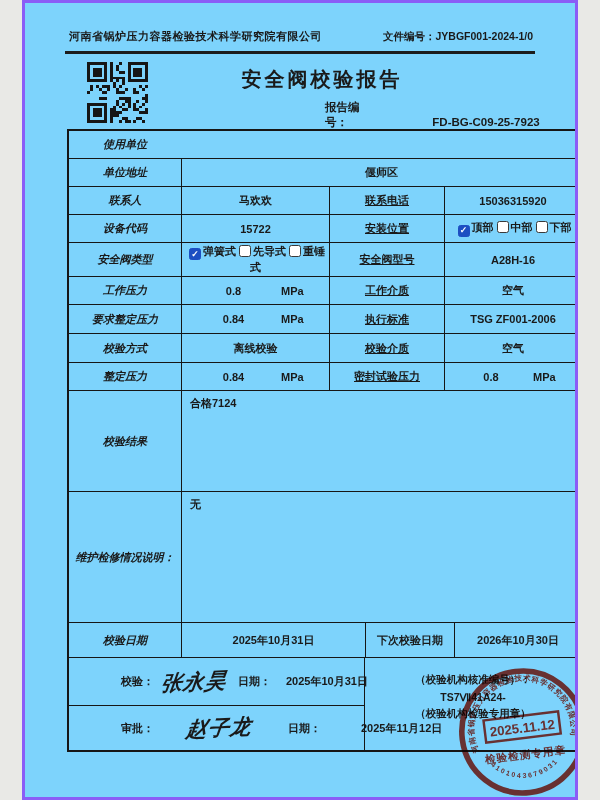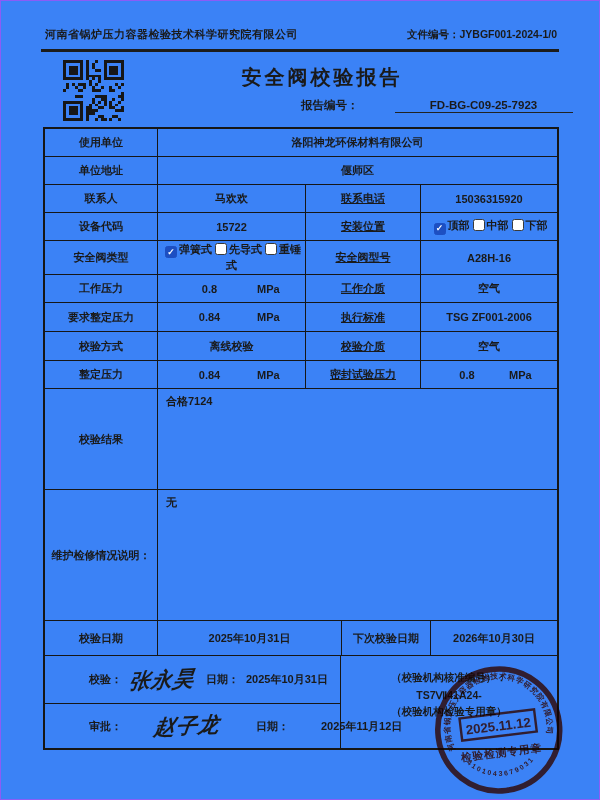--- a/index.html
+++ b/index.html
@@ -1,55 +1,55 @@
 <!DOCTYPE html>
 <html style="--red: #cf2a20; --blue: #1d4fc2; --ink: #1a1a1a;"><head>
 <meta charset="utf-8">
 <style>
   :root{ --red:#cf2a20; --blue:#1d4fc2; --ink:#1a1a1a; }
   html,body{margin:0;padding:0;background:#e9e9e6;}
   .doc{
-    position:relative; width:600px; height:800px; margin:0 auto;
-    background:#3b82f6; border:1px solid #8b5cf6; box-sizing:border-box;
+    position:relative; width:556px; height:800px; margin:0 auto;
+    background:#7dd3fc; border:3px solid #8b5cf6; box-sizing:border-box;
     font-family:"Liberation Sans", sans-serif; color:var(--ink);
     overflow:hidden;
   }
   
   .hdr-org{position:absolute;left:44px;top:26px;font-size:11px;font-weight:bold;letter-spacing:.5px;}
   .hdr-doc{position:absolute;right:42px;top:27px;font-size:10.5px;font-weight:bold;}
   .hdr-rule{position:absolute;left:40px;right:40px;top:48px;height:3px;background:#1c1c1c;}
   .qr{position:absolute;left:62px;top:59px;}
   .title{position:absolute;left:0;right:0;top:63px;text-align:center;font-size:20px;font-weight:bold;letter-spacing:3px;padding-left:44px;}
   .repno{position:absolute;left:300px;top:97px;display:flex;align-items:flex-end;font-size:11.5px;font-weight:bold;gap:36px;}
   .repno-val{display:inline-block;min-width:170px;text-align:center;border-bottom:1.6px solid #222;padding:0 4px 1px;}
   
   .tbl{position:absolute;left:42px;top:126px;width:516px;box-sizing:border-box;border:2px solid #161616;}
   .row{display:flex;}
   .row + .row, .sigwrap{border-top:1.6px solid #161616;}
   .c{box-sizing:border-box;display:flex;align-items:center;justify-content:center;
      font-size:11px;font-weight:bold;text-align:center;padding:2px 4px;}
   .c + .c{border-left:1.6px solid #161616;}
-  .w1{width:112px;flex:none;} .w2{width:148px;flex:none;} .w3{width:115px;flex:none;text-decoration:underline;} .w4{flex:1;}
+  .w1{width:112px;flex:none;font-style:italic;} .w2{width:148px;flex:none;} .w3{width:115px;flex:none;text-decoration:underline;} .w4{flex:1;}
   .d2{width:184px;flex:none;} .d3{width:89px;flex:none;}
   .h27{height:27px;} .h33{height:33px;} .h28{height:28px;} .h100{height:100px;} .h130{height:130px;} .h34{height:34px;}
   .topleft{align-items:flex-start;justify-content:flex-start;text-align:left;padding:5px 8px;}
   .valunit{display:flex;width:100%;align-items:center;}
   .valunit .val{flex:1;text-align:center;}
   .valunit .unit{width:44px;text-align:left;}
   .cbwrap{display:block;text-align:center;font-size:11px;line-height:15px;}
   .cb{display:inline-flex;width:12px;height:12px;border:1.6px solid #3a3a3a;border-radius:2.5px;
       box-sizing:border-box;vertical-align:-2px;margin:0 2px 0 3px;align-items:center;justify-content:center;
       font-size:9px;line-height:1;color:#fff;background:#fff;}
   .cb.on{background:var(--blue);border-color:var(--blue);}
   
   .sigwrap{display:flex;}
   .sigcol{width:295px;flex:none;}
   .sigrow{display:flex;align-items:center;height:47px;padding-left:44px;box-sizing:border-box;gap:7px;}
   .sigrow + .sigrow{border-top:1.6px solid #161616;height:45px;gap:32px;}
-  .sigrole,.sigdlab,.sigdate{font-size:11px;font-weight:bold;white-space:nowrap;}
+  .sigrole,.sigdlab,.sigdate{font-size:11px;font-weight:bold;white-space:nowrap;margin-left:8px;}
   .signame{font-family:"DejaVu Serif", serif;font-style:italic;font-weight:bold;font-size:21px;
            transform:rotate(-3deg) skewX(-10deg);white-space:nowrap;letter-spacing:1px;}
   .sigdlab{margin-left:4px;}
   .agency{flex:1;border-left:1.6px solid #161616;display:flex;flex-direction:column;align-items:center;
           padding-top:15px;gap:4px;font-size:10.5px;font-weight:bold;box-sizing:border-box;}
   
   .stamp{position:absolute;left:431px;top:662px;opacity:.92;mix-blend-mode:multiply;}
   .st-stroke{stroke:var(--red);fill:none;}
   .st-fill{fill:var(--red);font-weight:bold;}
 </style>
@@ -266,21 +266,20 @@
   <div class="title">安全阀校验报告</div>
   <div class="repno">
     <span>报告编号：</span>
     <span class="repno-val">FD-BG-C09-25-7923</span>
   </div>
 
   <div class="tbl">
 
     <div class="row">
       <div class="c w1 h27">使用单位</div>
-      <div class="c w4 h27">洛阳神龙环保材料有限公司</div>
     </div>
 
     <div class="row">
       <div class="c w1 h27">单位地址</div>
       <div class="c w4 h27">偃师区</div>
     </div>
 
     <div class="row">
       <div class="c w1 h27">联系人</div>
       <div class="c w2 h27">马欢欢</div>

